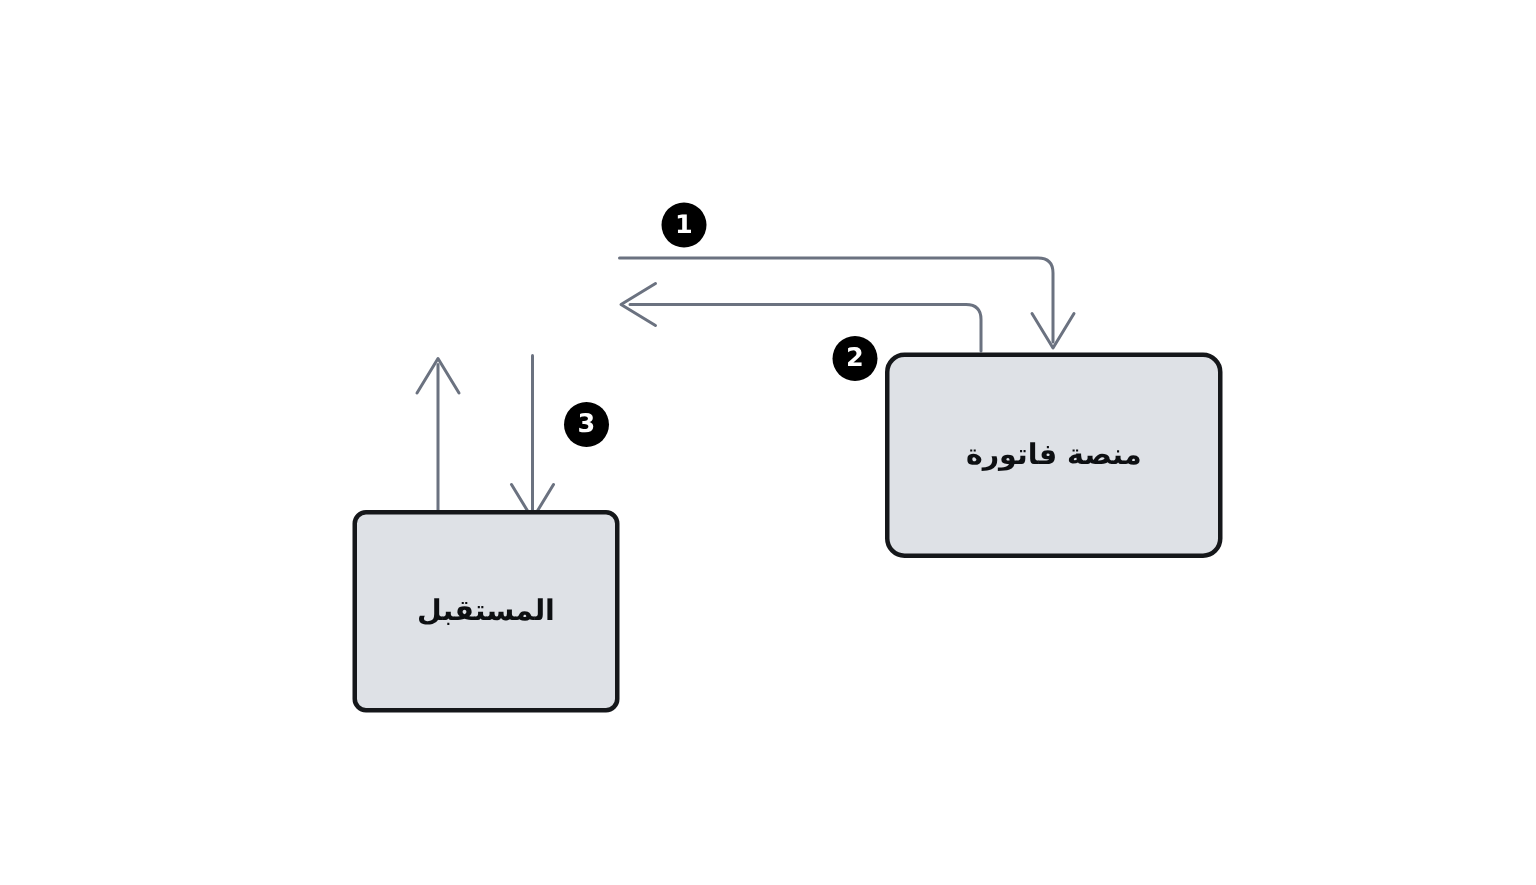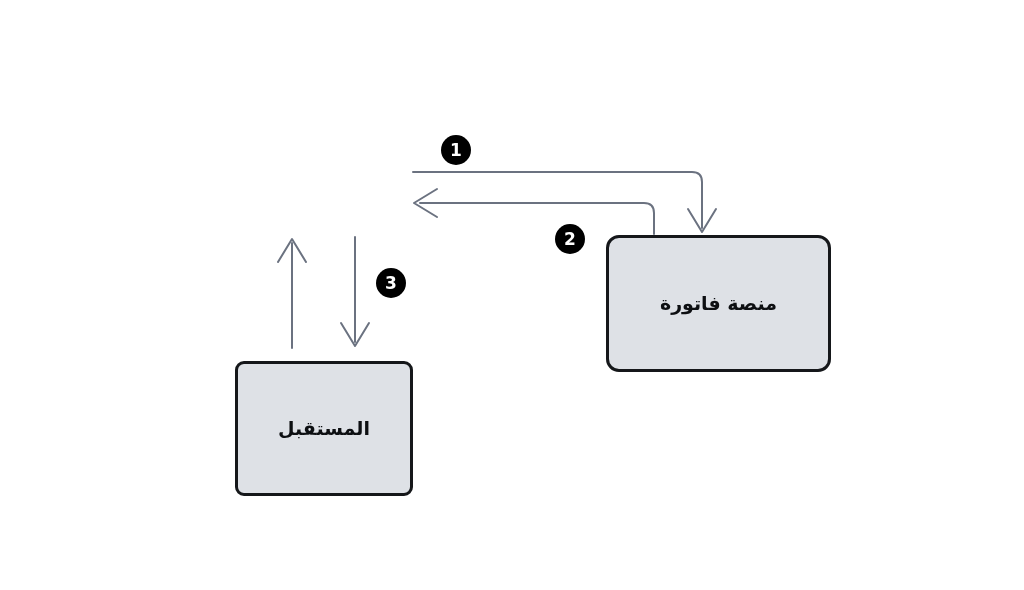--- a/index.html
+++ b/index.html
@@ -46,29 +46,29 @@
     letter-spacing: 0;
   }
   #node-sender {
     left: 235px;
     top: 100px;
     width: 178px;
     height: 136px;
     border-radius: 9px;
   }
   #node-platform {
-    left: 606px;
+    left: 590px;
     top: 235px;
     width: 225px;
     height: 137px;
     border-radius: 13px;
   }
   #node-receiver {
     left: 235px;
-    top: 361px;
+    top: 340px;
     width: 178px;
     height: 135px;
     border-radius: 9px;
   }
   .step-badge {
     position: absolute;
     width: 30px;
     height: 30px;
     border-radius: 50%;
     background: #000000;

